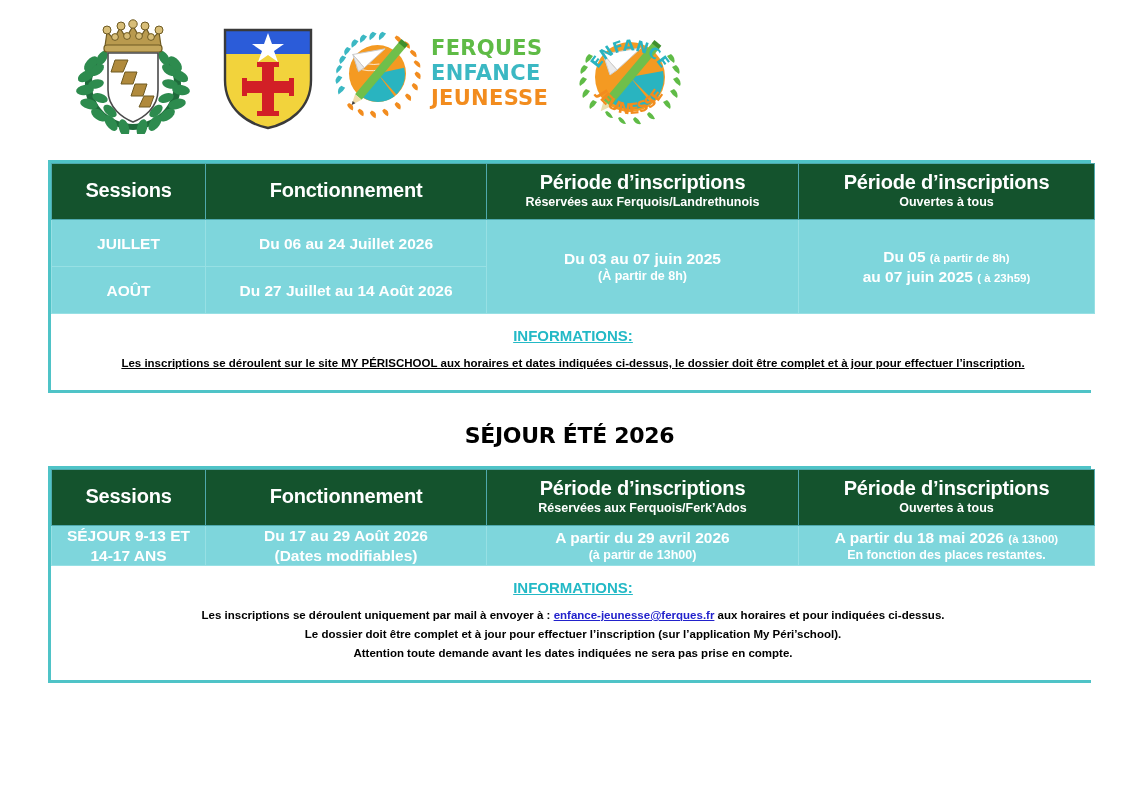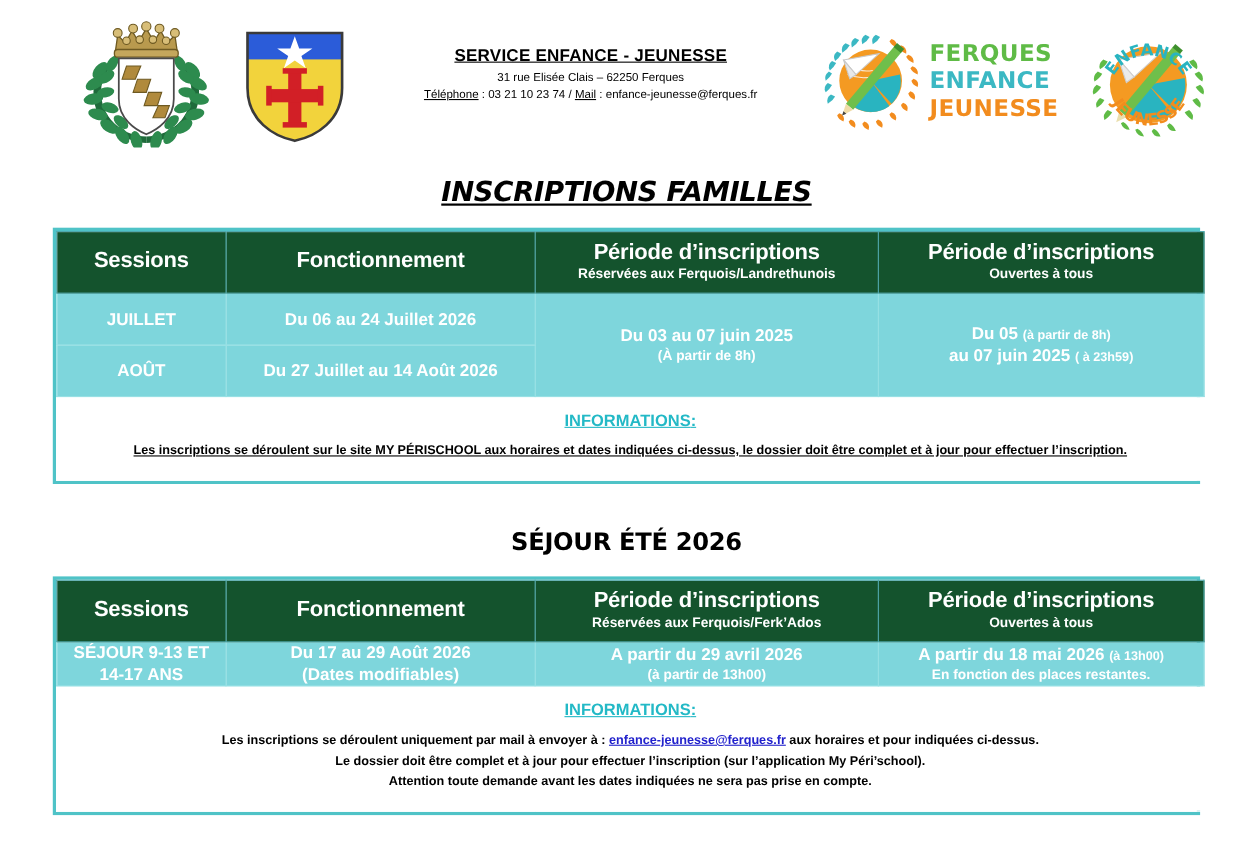--- a/index.html
+++ b/index.html
@@ -72,21 +72,21 @@
     font-weight: bold;
     letter-spacing: -0.3px;
     margin-top: 4px;
   }
   .section-title {
     text-align: center;
     font-family: "DejaVu Sans", sans-serif;
     font-size: 22px;
     font-weight: bold;
     letter-spacing: -0.3px;
-    margin-top: 41px;
+    margin-top: 30px;
   }
 
   
   .table-frame {
     margin: 18px 48px 0 48px;
     border: 3px solid #4FC3C7;
     box-sizing: border-box;
     background: #ffffff;
   }
   table.sched {
@@ -265,25 +265,20 @@
           <rect x="38" y="38" width="22" height="5"></rect>
           <rect x="38" y="87" width="22" height="5"></rect>
           <rect x="23" y="54" width="5" height="18"></rect>
           <rect x="70" y="54" width="5" height="18"></rect>
         </g>
       </g>
       <path d="M6 6 L92 6 L92 56 C92 86 68 100 49 104 C30 100 6 86 6 56 Z" fill="none" stroke="#3a3a3a" stroke-width="2.4"></path>
     </svg>
   </div>
 
-  <div class="header-text">
-    <div class="org-title">SERVICE ENFANCE - JEUNESSE</div>
-    <div class="org-address">31 rue Elisée Clais – 62250 Ferques</div>
-    <div class="org-contact"><span class="u">Téléphone</span><span> : 03 21 10 23 74 / </span><span class="u">Mail</span><span> : enfance-jeunesse@ferques.fr</span></div>
-  </div>
 
   <div class="logo-main-wrap">
     <div class="logo-main">
       <svg width="95" height="95" viewBox="0 0 100 100">
         <g fill="#3BB8C3">
           <path d="M18 22 q-5 4 -2 9 q4 -3 6 -7 Z"></path>
           <path d="M13 31 q-5 4 -2 9 q4 -3 6 -7 Z"></path>
           <path d="M10 41 q-5 4 -3 9 q4 -3 6 -7 Z"></path>
           <path d="M9 52 q-5 4 -2 9 q4 -3 6 -7 Z"></path>
           <path d="M12 63 q-5 3 -3 9 q5 -3 7 -7 Z"></path>
@@ -367,21 +362,20 @@
         <textPath href="#arcTop" startOffset="50%" text-anchor="middle" id="badge-top-path">ENFANCE</textPath>
       </text>
       <text font-family="DejaVu Sans, sans-serif" font-size="15" font-weight="bold" fill="#F28C1E">
         <textPath href="#arcBottom" startOffset="50%" text-anchor="middle" id="badge-bottom-path">JEUNESSE</textPath>
       </text>
     </svg>
   </div>
 </div>
 
 <div class="doc-title-block">
-  <div class="doc-title-1">INSCRIPTIONS FAMILLES</div>
 </div>
 
 <div class="table-frame">
   <table class="sched">
     <colgroup>
       <col class="col-a">
         <col class="col-b">
         <col class="col-c">
         <col class="col-d">
     </colgroup>

